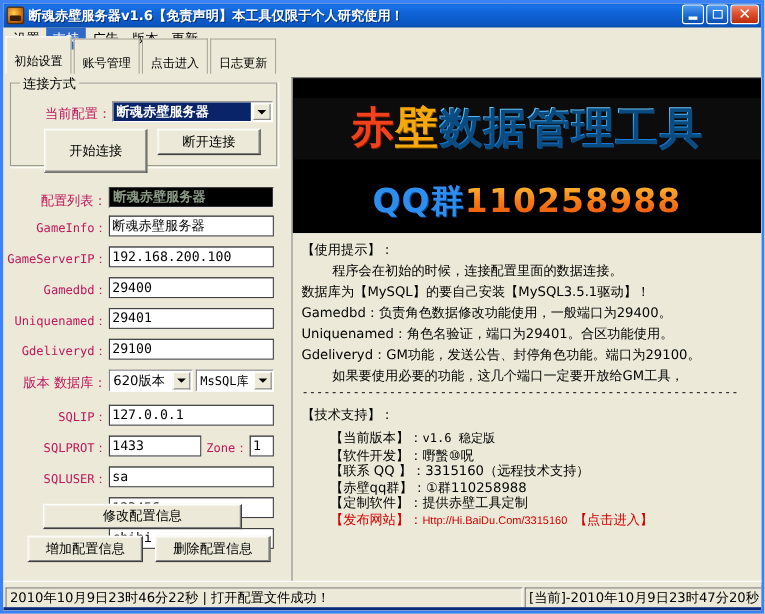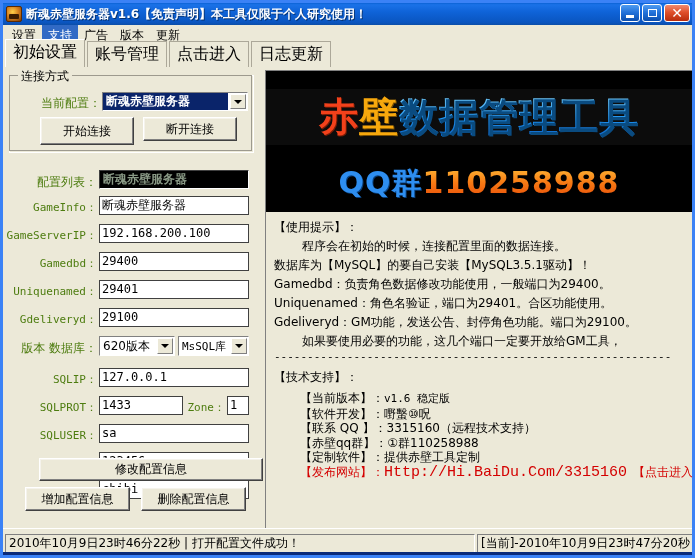--- a/index.html
+++ b/index.html
@@ -105,22 +105,22 @@
   .tabstrip {
     height: 22px;
     background: #ece9d8;
     display: flex;
     align-items: flex-end;
     padding-left: 2px;
     box-sizing: border-box;
     position: relative;
   }
   .tab {
-    font-size: 16px;
-    padding: 2px 7px 3px 7px;
+    font-size: 11px;
+    padding: 14px 7px 3px 7px;
     border: 1px solid #aca899;
     border-bottom: none;
     background: #ece9d8;
     margin-right: 2px;
     cursor: default;
     white-space: nowrap;
     position: relative;
     top: 1px;
     font-family: "DejaVu Sans", sans-serif;
   }
@@ -162,21 +162,21 @@
     font-size: 12px;
     color: #000;
     z-index: 2;
     white-space: nowrap;
     font-family: "DejaVu Sans", sans-serif;
   }
 
   .lbl {
     position: absolute;
     font-size: 12px;
-    color: #4d7c0f;
+    color: #be185d;
     text-align: right;
     white-space: nowrap;
     font-family: "DejaVu Sans", sans-serif;
   }
   .lbl.mono { font-family: "DejaVu Sans Mono", "Liberation Mono", monospace; font-size: 11px; }
 
   .tbox {
     position: absolute;
     background: #ffffff;
     border: 1px solid;
@@ -352,21 +352,21 @@
   .infoarea .ind { padding-left: 28px; }
   .infoarea .sep { font-family: "DejaVu Sans Mono", monospace; font-size: 11px; letter-spacing: 0px; line-height: 12px;}
   .techblock {
     padding-left: 26px;
     line-height: 14.5px;
     font-size: 12px;
   }
   .techblock .row { white-space: nowrap; }
   .techblock .val { font-family: "DejaVu Sans Mono", monospace; font-size: 11px; }
   .techblock .red { color: #d40000; }
-  .techblock .redlink { color: #d40000; font-family: Liberation Mono, monospace; font-size: 15px; cursor: pointer; }
+  .techblock .redlink { color: #d40000; font-family: Liberation Sans, sans-serif; font-size: 10px; cursor: pointer; }
 
   
   .statusbar {
     position: absolute;
     left: 0; bottom: 0;
     width: 695px; height: 27px;
     background: #ece9d8;
     border-top: 1px solid #ffffff;
     box-sizing: border-box;
     display: flex;
@@ -436,21 +436,21 @@
     <div class="group" style="left:6px; top:8px; width:245px; height:78px;">
       <div class="group-title">连接方式</div>
     </div>
     <div class="lbl" style="left:20px; top:28px; width:78px;">当前配置：</div>
     <div class="combo sel" style="left:99px; top:25px; width:146px; height:19px;">
       <div class="cval">断魂赤壁服务器</div>
       <div class="arrow">
           <span class="tri"></span>
         </div>
     </div>
-    <div class="btn" style="left:37px; top:50px; width:94px; height:28px;">开始连接</div>
+    <div class="btn" style="left:37px; top:50px; width:94px; height:40px;">开始连接</div>
     <div class="btn" style="left:140px; top:50px; width:94px; height:24px;">断开连接</div>
 
 
     <div class="lbl" style="left:20px; top:107px; width:74px;">配置列表：</div>
     <div class="listbox" style="left:96px; top:103px; width:150px; height:19px;">断魂赤壁服务器</div>
 
     <div class="lbl mono" style="left:8px; top:133px; width:86px;">GameInfo：</div>
     <div class="tbox cjk" style="left:96px; top:129px; width:150px; height:19px;">断魂赤壁服务器</div>
 
     <div class="lbl mono" style="left:0px; top:161px; width:94px;">GameServerIP：</div>
@@ -489,21 +489,21 @@
 
     <div class="lbl mono" style="left:4px; top:361px; width:90px;">SQLUSER：</div>
     <div class="tbox" style="left:96px; top:357px; width:150px; height:19px;">sa</div>
 
     <div class="lbl mono" style="left:6px; top:389px; width:88px;">SQLPWD：</div>
     <div class="tbox" style="left:96px; top:385px; width:150px; height:19px;">123456</div>
 
     <div class="lbl mono" style="left:10px; top:417px; width:84px;">SQLDB：</div>
     <div class="tbox" style="left:96px; top:413px; width:150px; height:19px;">chibi</div>
 
-    <div class="btn" style="left:36px; top:391px; width:224px; height:23px;">修改配置信息</div>
+    <div class="btn" style="left:36px; top:391px; width:181px; height:23px;">修改配置信息</div>
     <div class="btn" style="left:22px; top:420px; width:105px; height:24px;">增加配置信息</div>
     <div class="btn" style="left:138px; top:420px; width:105px; height:24px;">删除配置信息</div>
 
     <div class="rightpanel">
       <div class="banner">
         <div class="banner-line1">
           <span class="c1">赤</span><span class="c2">壁</span><span class="c3">数据管理工具</span>
         </div>
         <div class="banner-line2">
           <span class="qq">QQ群</span><span class="num">110258988</span>

